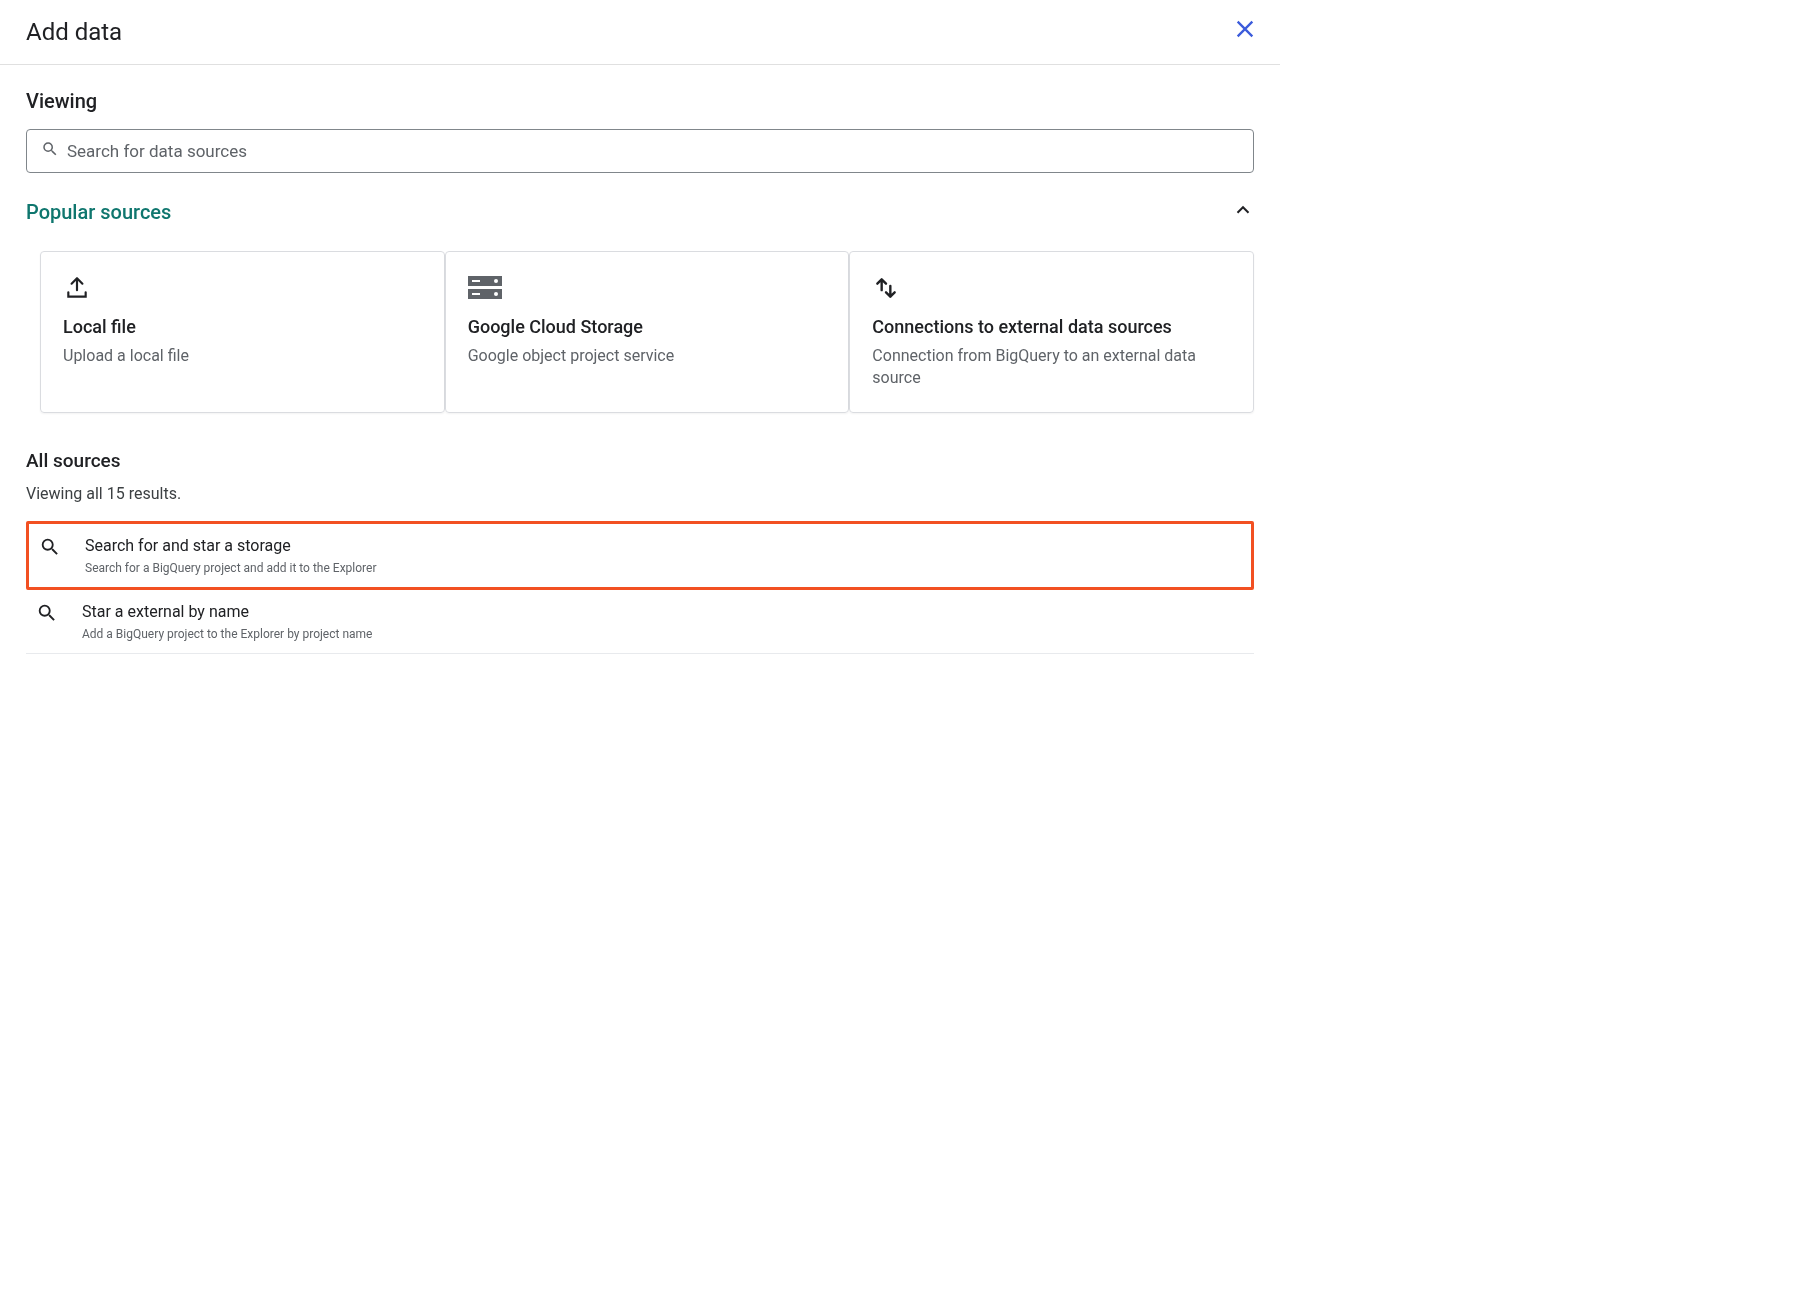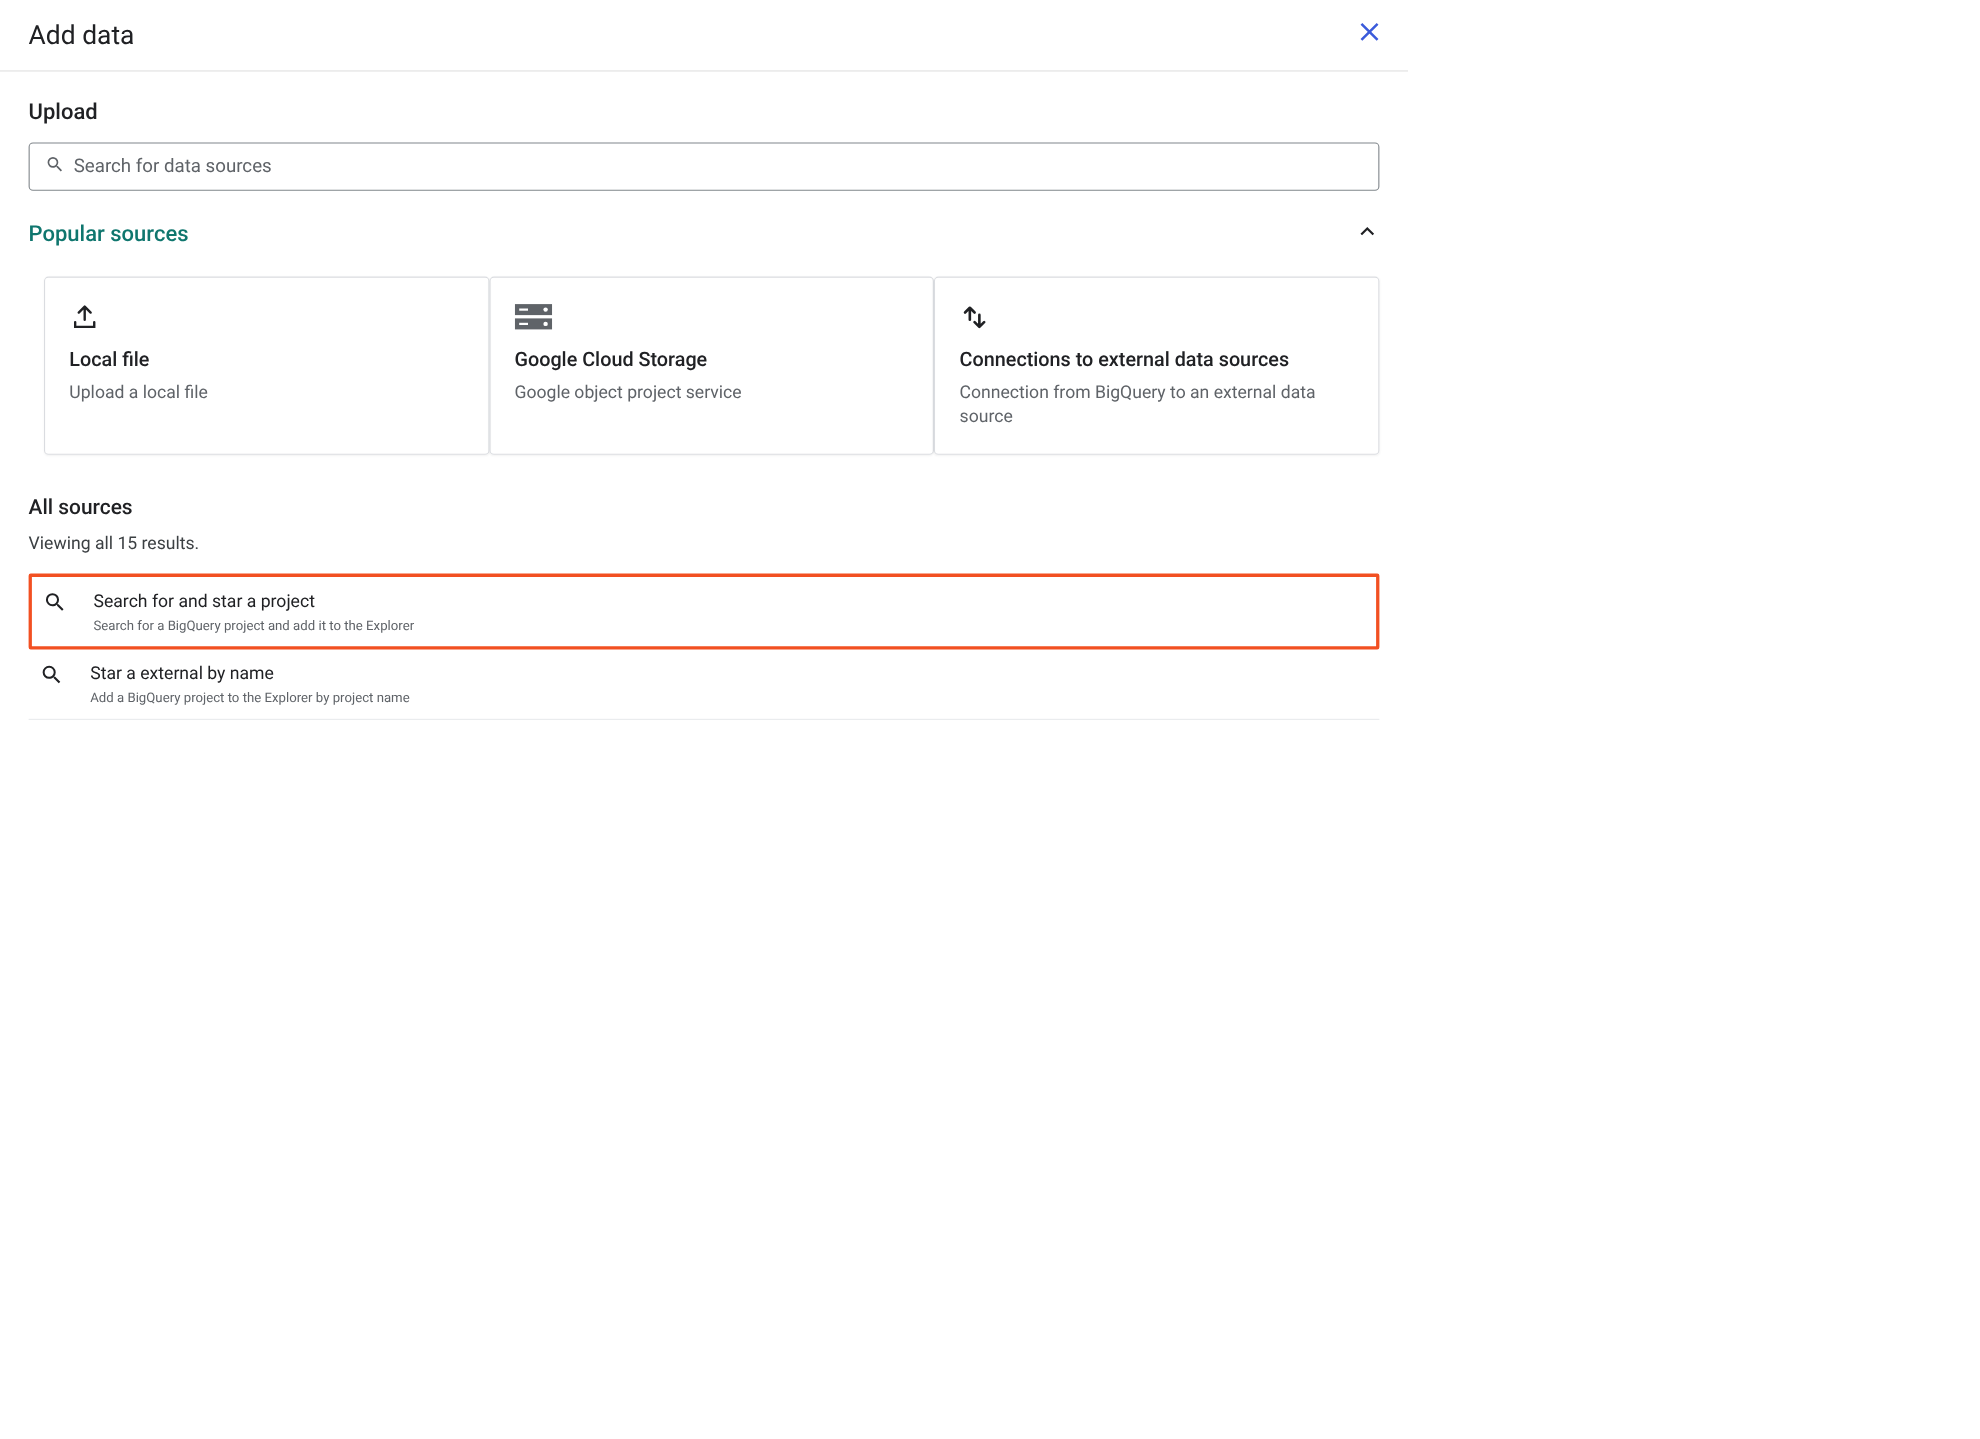--- a/index.html
+++ b/index.html
@@ -87,21 +87,21 @@
     <div class="close-x">
       <svg viewBox="0 0 24 24" fill="none">
           <path d="M4 4 L20 20 M20 4 L4 20"></path>
         </svg>
     </div>
   </div>
 
   <div class="content-wrap">
 
     <div class="source-section">
-      <div class="source-label">Upload</div>
+      <div class="source-label">Viewing</div>
       <div class="search-box">
         <span>
           <svg viewBox="0 0 24 24">
               <path d="M15.5 14h-.79l-.28-.27A6.47 6.47 0 0 0 16 9.5 6.5 6.5 0 1 0 9.5 16c1.61 0 3.09-.59 4.23-1.57l.27.28v.79l5 4.99L20.49 19l-4.99-5zm-6 0C7.01 14 5 11.99 5 9.5S7.01 5 9.5 5 14 7.01 14 9.5 11.99 14 9.5 14z"></path>
             </svg>
         </span>
         <input class="search-input" type="text" placeholder="Search for data sources" style="">
       </div>
     </div>
 
@@ -158,21 +158,21 @@
       <div class="viewing-text">Viewing all 15 results.</div>
 
       <div class="list">
         <div class="list-item highlighted">
           <div class="list-icon">
             <svg viewBox="0 0 24 24" fill="#202124">
                 <path d="M15.5 14h-.79l-.28-.27A6.47 6.47 0 0 0 16 9.5 6.5 6.5 0 1 0 9.5 16c1.61 0 3.09-.59 4.23-1.57l.27.28v.79l5 4.99L20.49 19l-4.99-5zm-6 0C7.01 14 5 11.99 5 9.5S7.01 5 9.5 5 14 7.01 14 9.5 11.99 14 9.5 14z"></path>
               </svg>
           </div>
           <div class="list-text">
-            <div class="list-title">Search for and star a project</div>
+            <div class="list-title">Search for and star a storage</div>
             <div class="list-desc">Search for a BigQuery project and add it to the Explorer</div>
           </div>
         </div>
 
         <div class="list-item">
           <div class="list-icon">
             <svg viewBox="0 0 24 24" fill="#202124">
                 <path d="M15.5 14h-.79l-.28-.27A6.47 6.47 0 0 0 16 9.5 6.5 6.5 0 1 0 9.5 16c1.61 0 3.09-.59 4.23-1.57l.27.28v.79l5 4.99L20.49 19l-4.99-5zm-6 0C7.01 14 5 11.99 5 9.5S7.01 5 9.5 5 14 7.01 14 9.5 11.99 14 9.5 14z"></path>
               </svg>
           </div>

